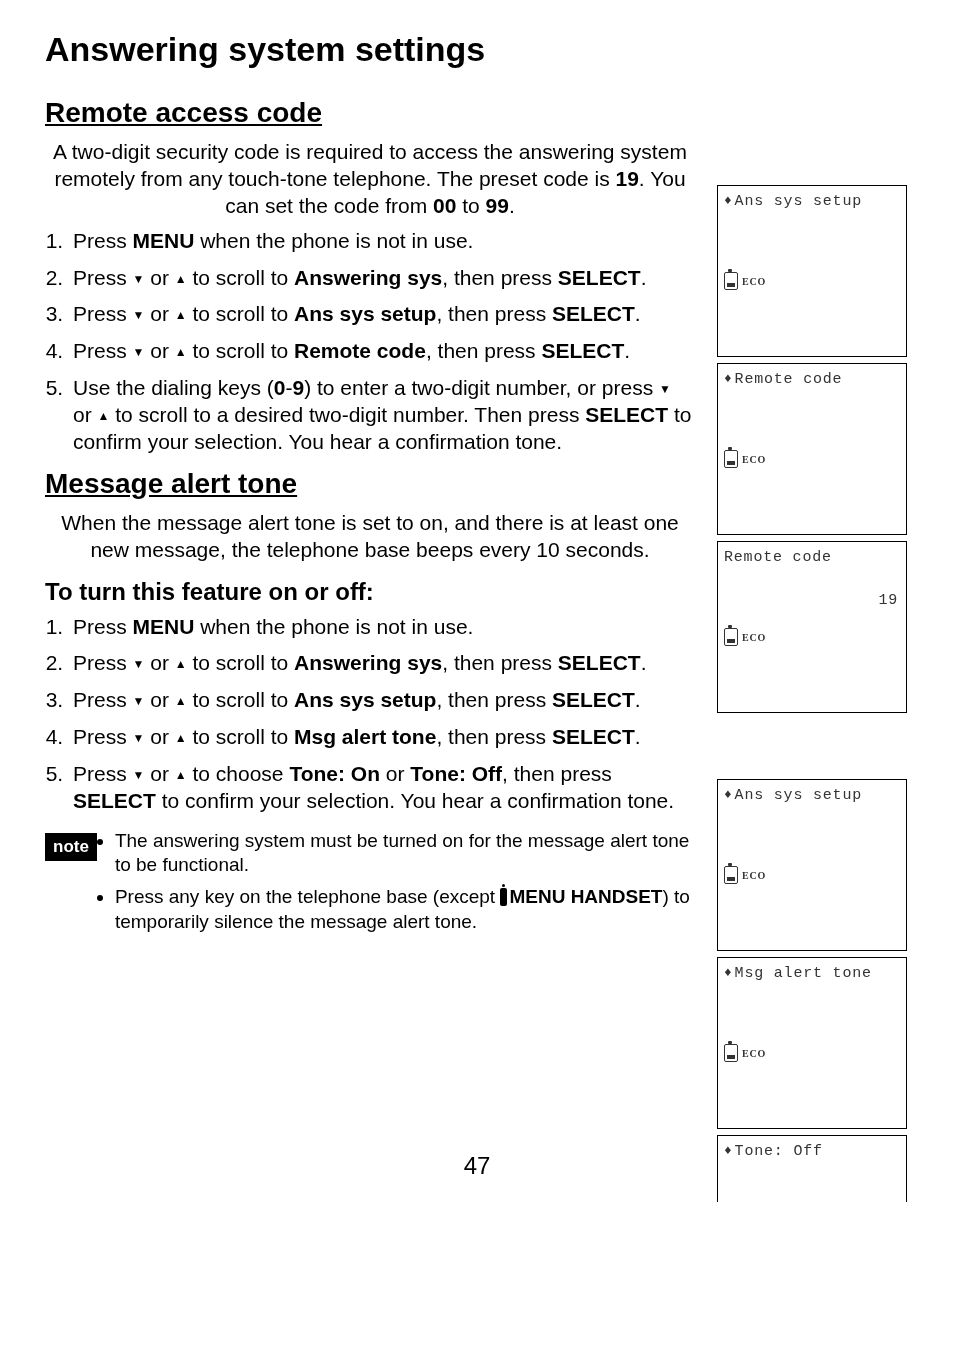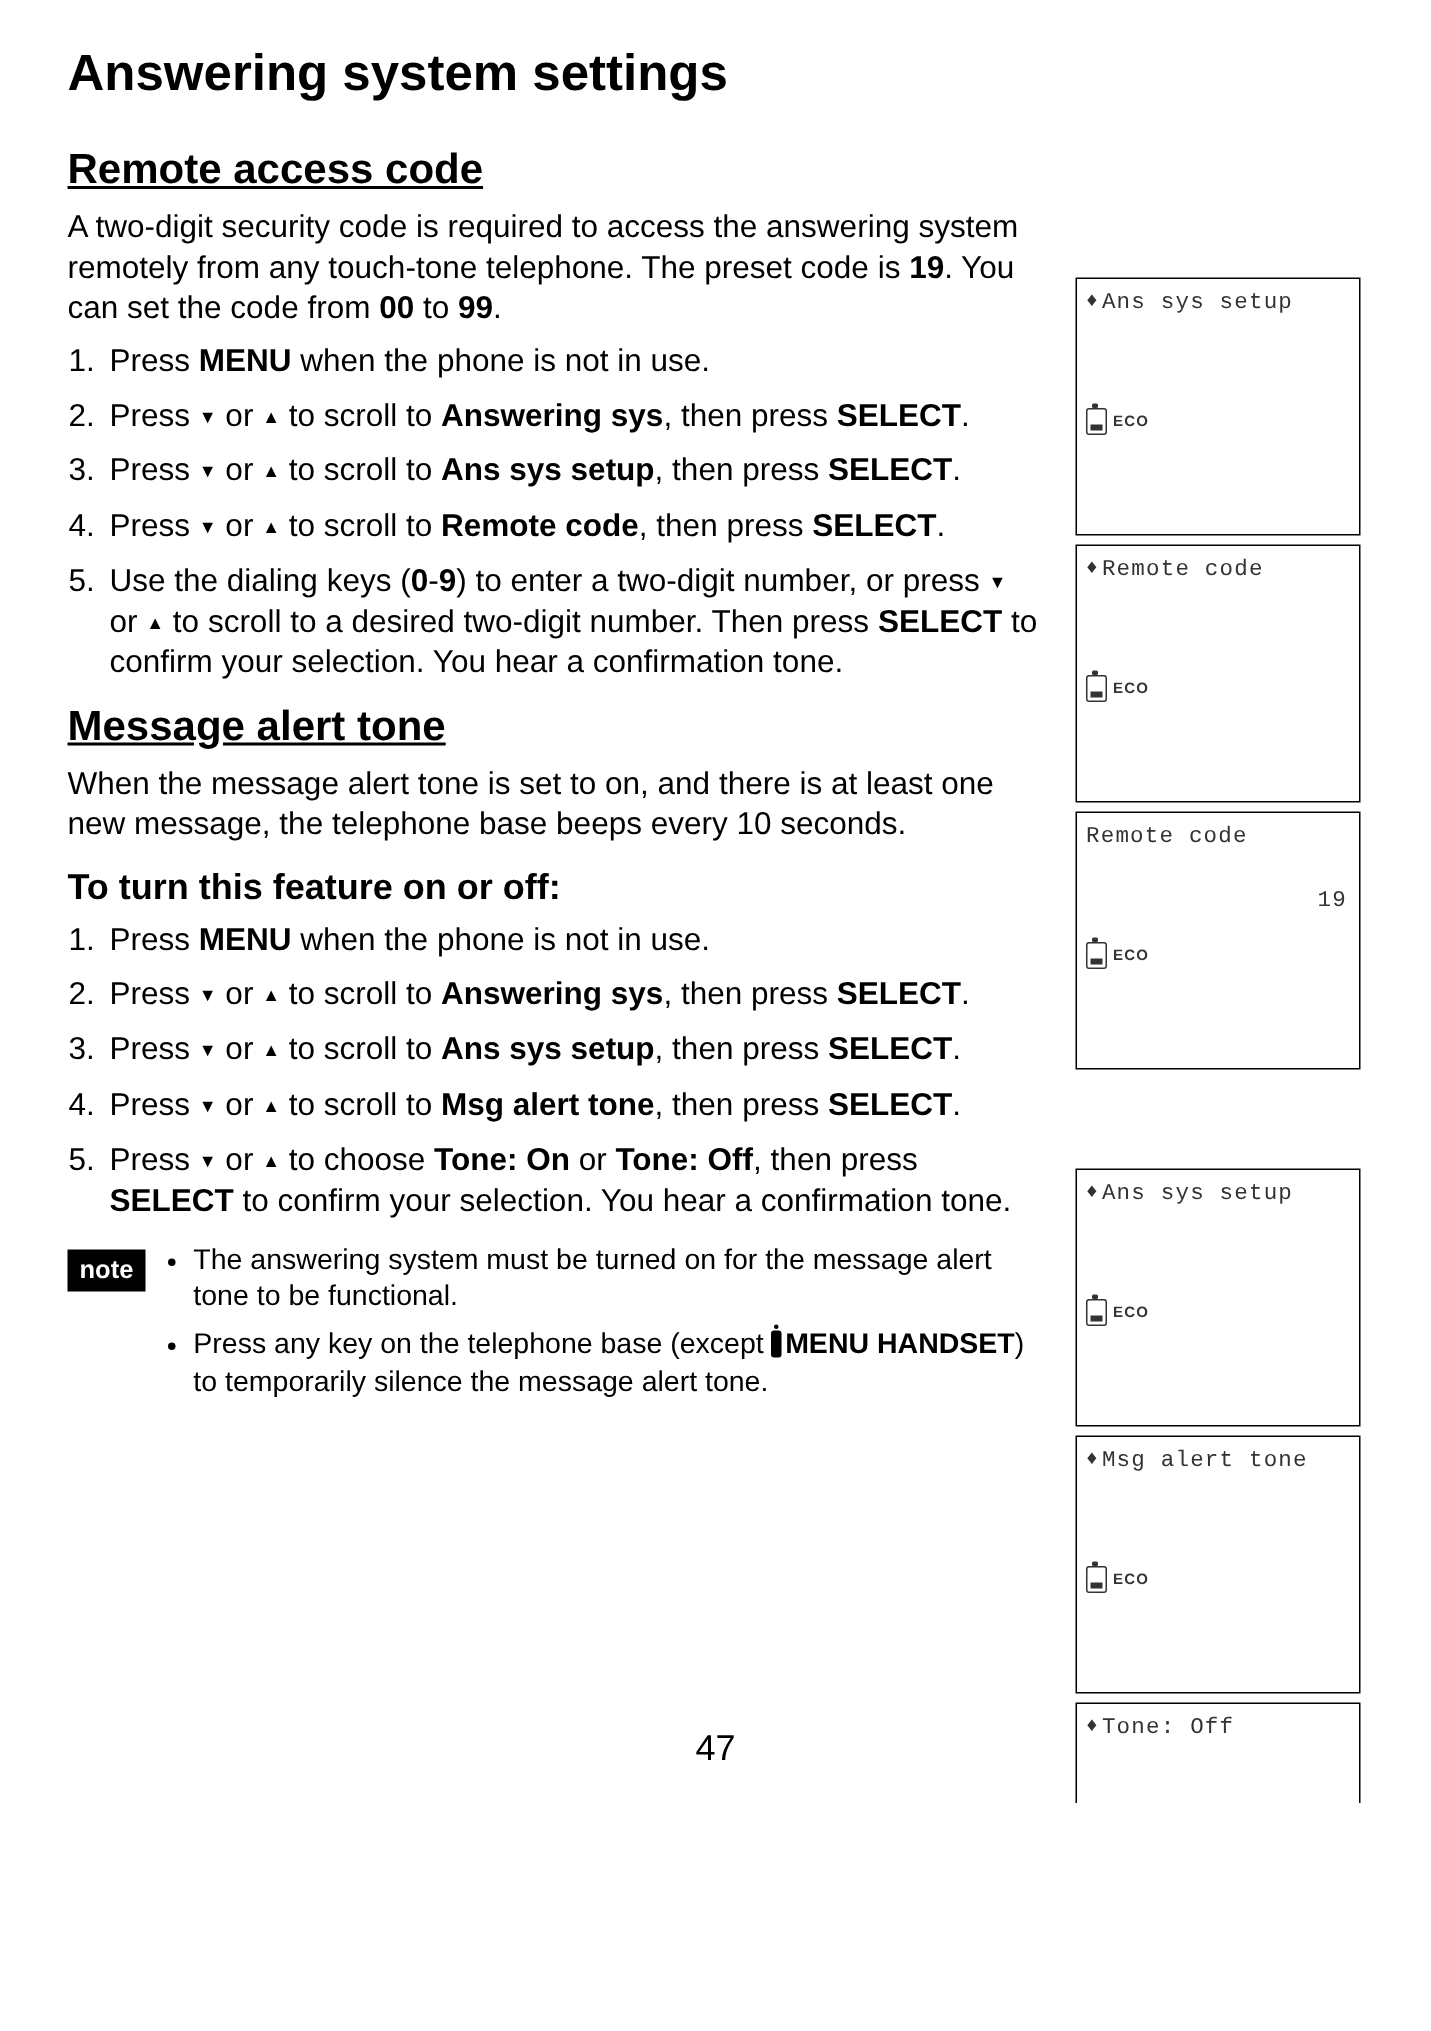--- a/index.html
+++ b/index.html
@@ -44,42 +44,41 @@
   }
   h3 {
     font-size: 24px;
     margin: 14px 0 8px 0;
     font-weight: bold;
   }
   p, li {
     font-size: 21px;
     line-height: 1.28;
   }
-  p { margin: 0 0 8px 0; }
+  p { margin: 0 0 8px 0; text-align: center; }
   ol {
     margin: 0;
     padding-left: 24px;
   }
   ol li {
     margin: 6px 0 10px 0;
     padding-left: 4px;
   }
   .arrow {
     display: inline-block;
     font-size: 12px;
     line-height: 12px;
     vertical-align: 2px;
   }
   .down-arrow::before { content: "▼"; }
   .up-arrow::before { content: "▲"; }
   .updown-sm::before { content: "♦"; font-size:13px; line-height:13px; vertical-align:middle; }
 
   .notebox {
     display: flex;
-    gap: 14px;
     margin-top: 14px;
     align-items: flex-start;
   }
   .note-badge {
     background: #000;
     color: #fff;
     font-weight: bold;
     font-size: 17px;
     padding: 4px 8px;
     font-family: Arial, sans-serif;
@@ -147,21 +146,21 @@
     border-radius:1px;
   }
   .bat::after{
     content:"";
     position:absolute;
     left:2px; right:2px; bottom:2px;
     height:4px;
     background:#333;
   }
   .eco {
-    font-family: Liberation Sans, sans-serif;
+    font-family: Liberation Serif, serif;
     font-weight:bold;
     font-size:10px;
     color:#333;
     margin-left:2px;
   }
 
   .right .group { display:flex; flex-direction:column; gap:6px; }
   .right .spacer { height:38px; }
 
   .pagenum {

